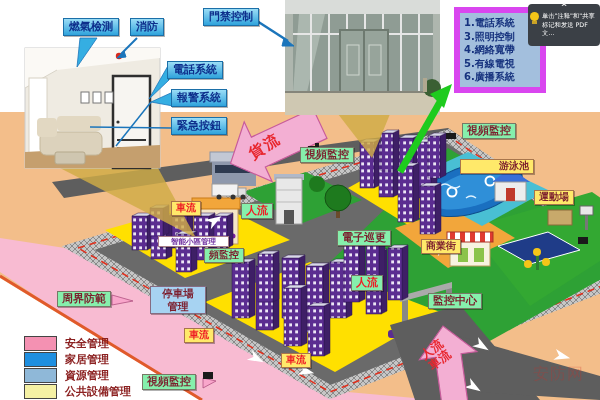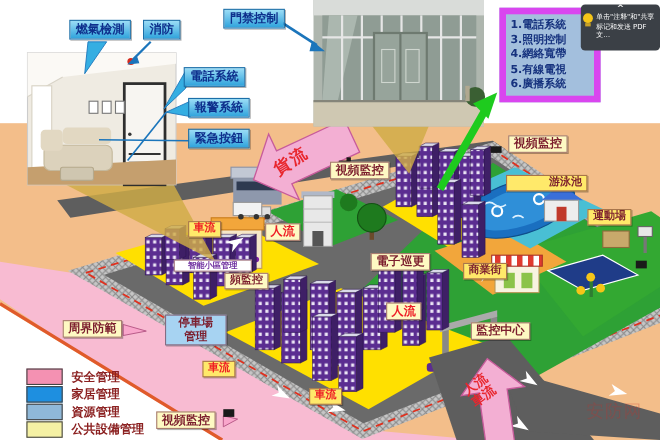--- a/index.html
+++ b/index.html
@@ -2,21 +2,21 @@
 <html><head>
 <meta charset="utf-8">
 <style>
   html,body{margin:0;padding:0;background:#fff;}
   #stage{position:relative;width:600px;height:400px;overflow:hidden;
          font-family:"DejaVu Sans",sans-serif;}
   svg{position:absolute;left:0;top:0;z-index:1;}
   .lbl{position:absolute;z-index:6;font-weight:bold;white-space:nowrap;
        font-size:11px;line-height:1.25;padding:0 4px;color:#7c1f2e;
        border:1px solid rgba(110,40,55,.6);box-shadow:1px 1px 0 rgba(0,0,0,.3);}
-  .pink{background:#fef9c3;text-align:center;}
+  .pink{background:#86efac;text-align:center;}
   .yellow{background:#FFD400;}
   .yellow2{background:#FFE96A;font-size:10px;}
   .blue{background:#A7D3F2;text-align:center;font-size:10.5px;}
   .white{background:#fff;color:#7030A0;font-size:7.5px;padding:0 12px;}
   .flow{color:#EE1C25;}
   .cyan{background:linear-gradient(#9BDDF6,#2FA3DC);color:#0E2F8C;
         border:1px solid #1B6FA8;font-size:11px;padding:1px 5px;}
   .rot{background:none;border:none;box-shadow:none;font-size:15px;letter-spacing:2px;}
   #services{position:absolute;left:454px;top:7px;width:72px;z-index:6;
             background:#A3BFDD;border:6px solid #d946ef;padding:3px 4px;}
@@ -24,21 +24,21 @@
   #tooltip{position:absolute;left:528px;top:4px;width:72px;height:42px;z-index:7;
            background:#3b4046;border-radius:4px;color:#fff;}
   #tooltip .chev{display:block;text-align:center;color:#eee;font-size:8px;
                  line-height:7px;font-weight:bold;cursor:pointer;}
   #tooltip .body{display:flex;gap:3px;padding:1px 2px;}
   .bulb{width:9px;height:13px;flex:0 0 9px;}
   .bulb i{display:block;width:9px;height:9px;border-radius:50%;background:#F5C518;}
   .bulb b{display:block;width:5px;height:3px;margin:0 auto;background:#C9A227;}
   #tooltip .txt{font-size:6.3px;line-height:8.5px;font-weight:normal;}
   #legend{position:absolute;left:24px;top:335px;z-index:6;}
-  .legrow{display:flex;height:16px;}
+  .legrow{display:flex;align-items:center;height:16px;}
   .sw{width:31px;height:13px;border:1px solid #444;margin-right:8px;}
   .legrow span{font-size:11px;font-weight:bold;color:#8B2020;}
   #watermark{position:absolute;left:533px;top:364px;z-index:6;font-size:16px;
              font-weight:normal;color:rgba(205,45,40,.28);letter-spacing:1px;}
   .rlbl{position:absolute;z-index:6;color:#E8262D;font-weight:bold;background:none;}
 </style>
 </head>
 <body>
 
 <div id="stage">

